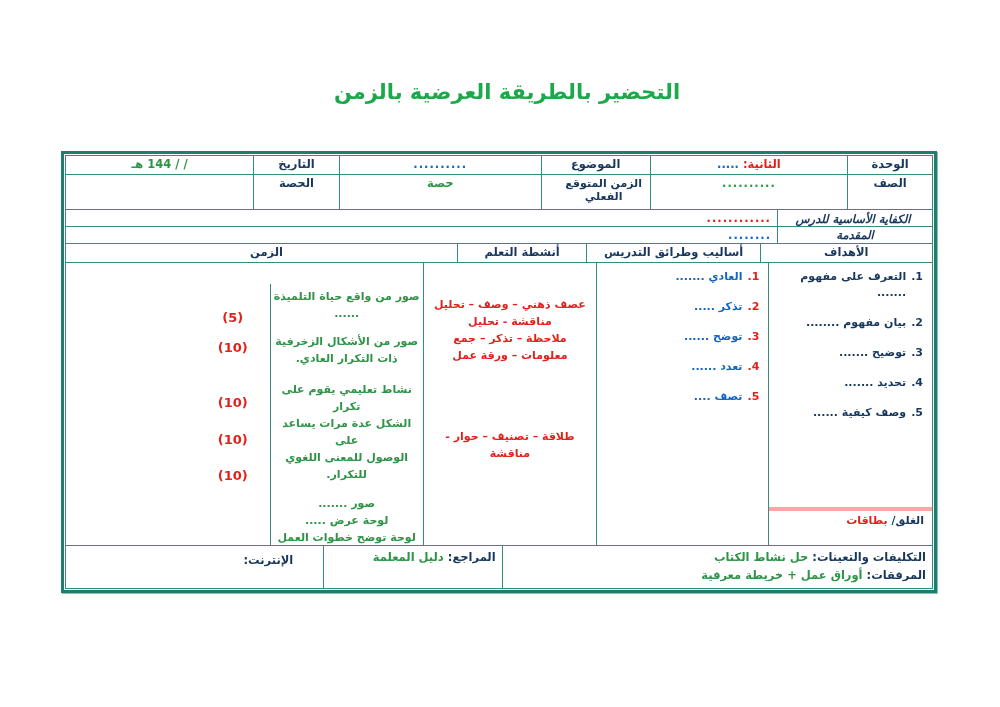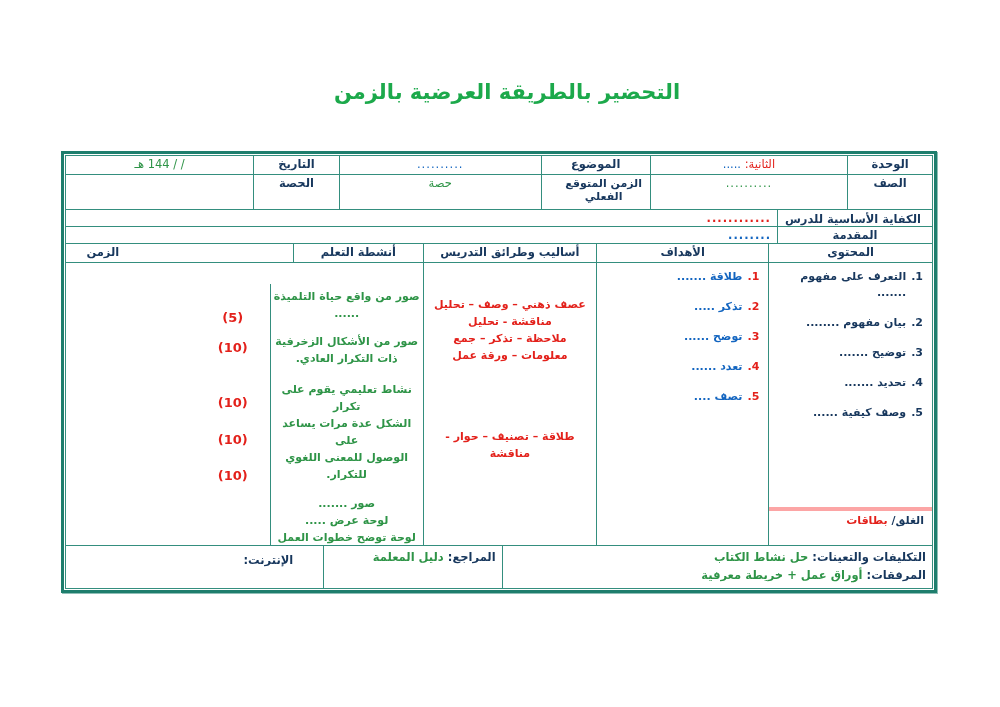--- a/index.html
+++ b/index.html
@@ -31,36 +31,36 @@
   .r3 { height: 17px; }
   .r4 { height: 17px; }
   .rhead { height: 19px; }
   .rcontent { height: 283px; }
   .rfoot { height: 42px; }
 
   
   .cw-unit { width: 9.8%; }  .cw-unitval { width: 22.8%; }
   .cw-subj { width: 12.6%; } .cw-subjval { width: 23.3%; }
   .cw-date { width: 9.9%; }  .cw-dateval { width: 21.6%; }
-  .cw-klabel { width: 17.9%; } .cw-kval { width: 82.1%; }
+  .cw-klabel { width: 17.9%; font-style: italic; } .cw-kval { width: 82.1%; }
 
   
   .mw-content { width: 18.9%; } .mw-goals { width: 19.9%; }
   .mw-methods { width: 20%; }   .mw-activities { width: 15%; }
   .mw-aids { width: 17.7%; margin-top: 21px; }    .mw-time { width: 8.5%; }
 
   
   .fw-right { width: 49.7%; } .fw-mid { width: 20.6%; } .fw-left { width: 29.7%; }
 
   .lbl { color: #17375D; font-weight: bold; font-size: 11.5px; text-align: center; line-height: 16px; }
   .navy { color: #17375D; } .red { color: #E3211B; } .blue { color: #1365C0; }
   .green { color: #2E9447; }
 
   .twoline { line-height: 13px; padding-top: 2px; font-size: 11px; padding-left: 16px; }
-  .valline { font-size: 11.5px; font-weight: normal; text-align: center; line-height: 16px; }
+  .valline { font-size: 11.5px; font-weight: bold; text-align: center; line-height: 16px; }
   .dots-line { letter-spacing: 1px; }
 
   .kf-label { padding: 1px 4px 0 0; }
   .kf-val { text-align: right; padding: 1px 6px 0 0; font-weight: bold; font-size: 11.5px; letter-spacing: 1px; }
 
   .num-item { display: flex; gap: 5px; padding-right: 9px; font-size: 11px; font-weight: bold; line-height: 16px; margin-bottom: 14px; }
   .num-item:first-child { margin-top: 6px; }
 
   .ccol { text-align: center; font-size: 11px; font-weight: bold; line-height: 17px; }
 
@@ -113,21 +113,20 @@
         <div class="cell cw-klabel lbl kf-label">الكفاية الأساسية للدرس</div>
         <div class="cell cw-kval kf-val red">............</div>
       </div>
 
       <div class="row r4">
         <div class="cell cw-klabel lbl">المقدمة</div>
         <div class="cell cw-kval kf-val blue">........</div>
       </div>
 
       <div class="row rhead">
-        <div class="cell mw-content lbl">المحتوى</div>
         <div class="cell mw-goals lbl">الأهداف</div>
         <div class="cell mw-methods lbl">أساليب وطرائق التدريس</div>
         <div class="cell mw-activities lbl">أنشطة التعلم</div>
         <div class="cell mw-aids lbl">المعينات التعليمية</div>
         <div class="cell mw-time lbl">الزمن</div>
       </div>
 
       <div class="row rcontent">
 
         <div class="cell mw-content">
@@ -155,21 +154,21 @@
           </div>
           <div class="closure">
             <span class="navy">الغلق/</span>
             <span class="red">بطاقات</span>
           </div>
         </div>
 
         <div class="cell mw-goals">
           <div class="num-item">
               <span class="red">1.</span>
-              <span class="blue">طلاقة .......</span>
+              <span class="blue">العادي .......</span>
             </div>
           <div class="num-item">
               <span class="red">2.</span>
               <span class="blue">تذكر .....</span>
             </div>
           <div class="num-item">
               <span class="red">3.</span>
               <span class="blue">توضح ......</span>
             </div>
           <div class="num-item">

